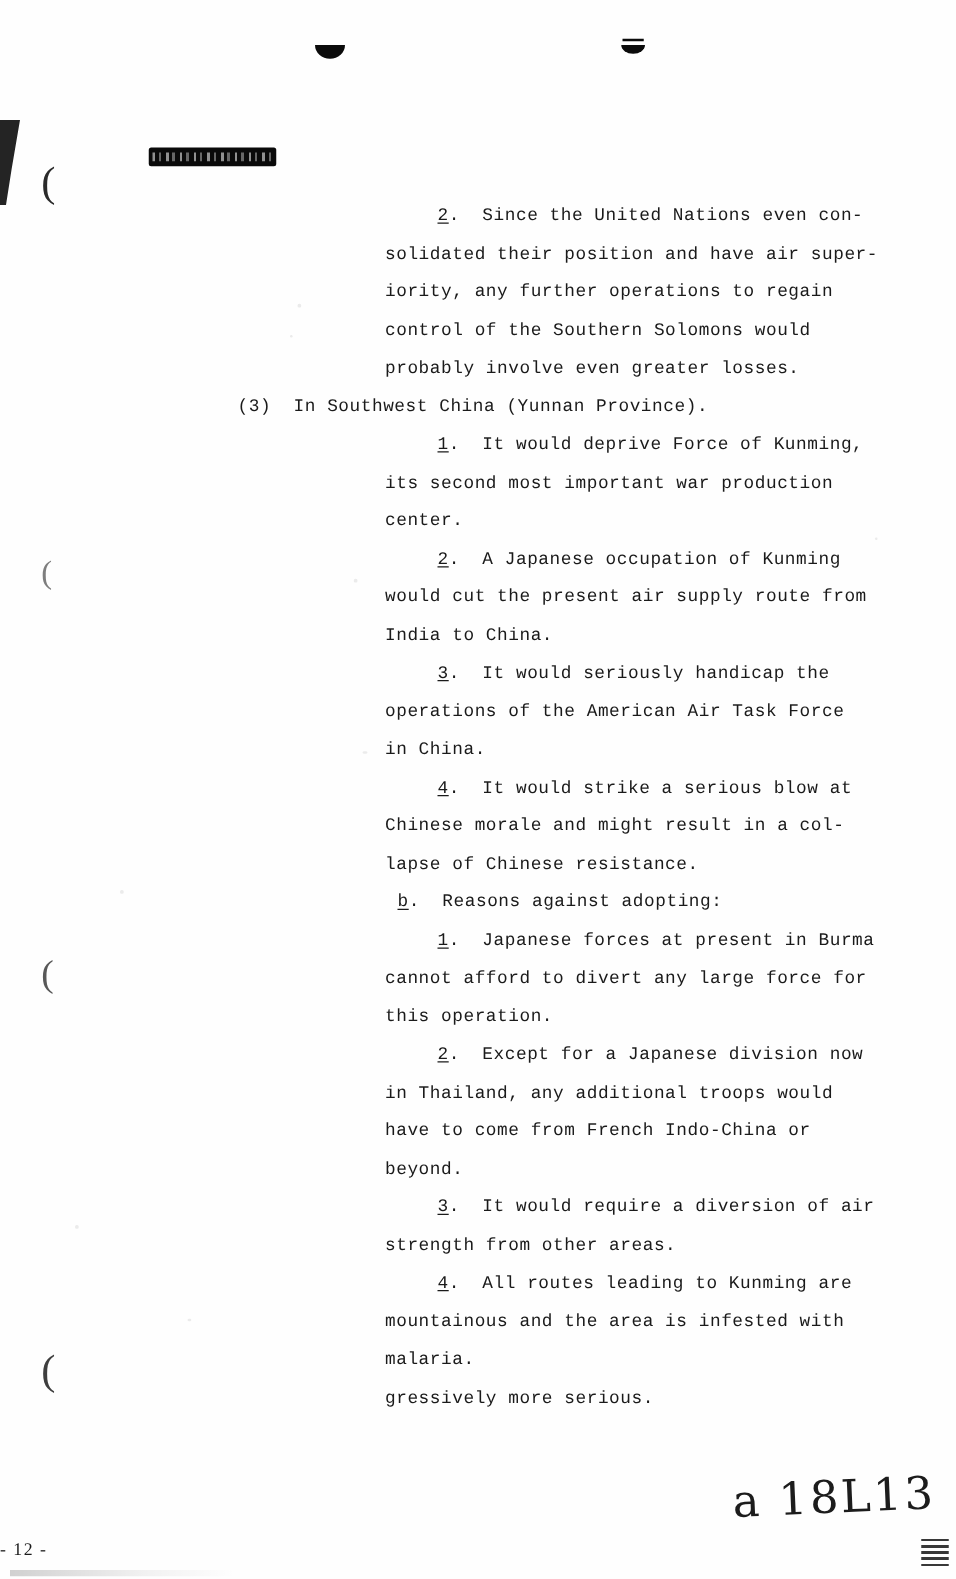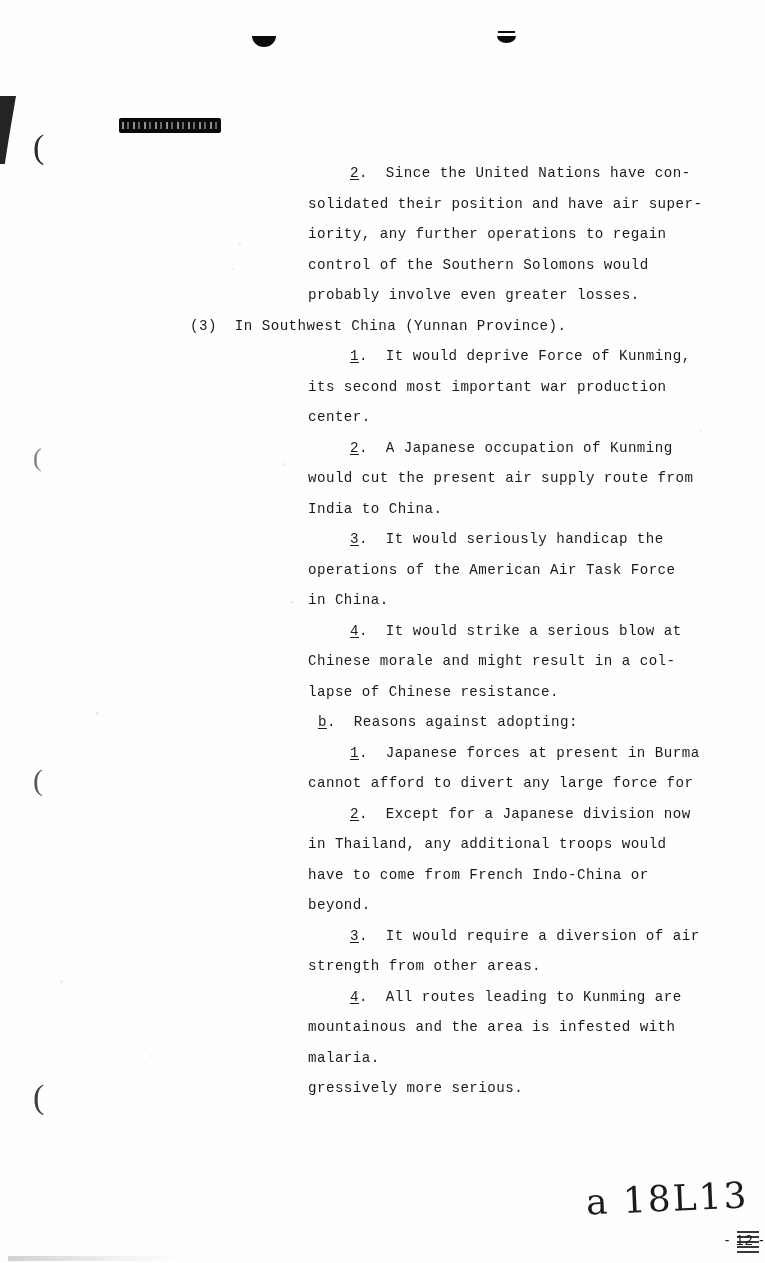--- a/index.html
+++ b/index.html
@@ -134,24 +134,24 @@
   .ln.lvl  { text-indent: -118px; } 
 
   .u { text-decoration: underline; text-underline-offset: 2px; }
 
   
   .page-number {
     position: absolute;
     left: 0;
     top: 1232px;
     width: 765px;
-    text-align: right;
+    text-align: left;
     font-size: 14.2px;
     letter-spacing: 1.2px;
-    font-family: Liberation Sans, sans-serif;
+    font-family: Liberation Serif, serif;
   }
 
   
   .speckle {
     position: absolute;
     background: #d8d8d8;
     border-radius: 50%;
     opacity: .5;
   }
 </style>
@@ -176,41 +176,42 @@
   <div class="speckle" style="left:96px;  top:712px;  width:3px; height:3px;"></div>
   <div class="speckle" style="left:238px; top:243px;  width:3px; height:3px;"></div>
   <div class="speckle" style="left:232px; top:268px;  width:2px; height:2px;"></div>
   <div class="speckle" style="left:283px; top:463px;  width:3px; height:3px;"></div>
   <div class="speckle" style="left:290px; top:601px;  width:4px; height:2px;"></div>
   <div class="speckle" style="left:60px;  top:980px;  width:3px; height:3px;"></div>
   <div class="speckle" style="left:150px; top:1055px; width:3px; height:2px;"></div>
   <div class="speckle" style="left:700px; top:430px;  width:2px; height:2px;"></div>
 
   <div class="body" id="body-text">
-      <div class="ln ind"><span class="u">2</span><span>.  Since the United Nations have con-</span></div>
+      <div class="ln ind"><span class="u">2</span><span>.  Since the United Nations even con-</span></div>
       <div class="ln"><span>solidated their position and have air super-</span></div>
       <div class="ln"><span>iority, any further operations to regain</span></div>
       <div class="ln"><span>control of the Southern Solomons would</span></div>
       <div class="ln"><span>probably involve even greater losses.</span></div>
       <div class="ln lvl"><span>(3)  In Southwest China (Yunnan Province).</span></div>
       <div class="ln ind"><span class="u">1</span><span>.  It would deprive Force of Kunming,</span></div>
       <div class="ln"><span>its second most important war production</span></div>
       <div class="ln"><span>center.</span></div>
       <div class="ln ind"><span class="u">2</span><span>.  A Japanese occupation of Kunming</span></div>
       <div class="ln"><span>would cut the present air supply route from</span></div>
       <div class="ln"><span>India to China.</span></div>
       <div class="ln ind"><span class="u">3</span><span>.  It would seriously handicap the</span></div>
       <div class="ln"><span>operations of the American Air Task Force</span></div>
       <div class="ln"><span>in China.</span></div>
       <div class="ln ind"><span class="u">4</span><span>.  It would strike a serious blow at</span></div>
       <div class="ln"><span>Chinese morale and might result in a col-</span></div>
       <div class="ln"><span>lapse of Chinese resistance.</span></div>
       <div class="ln sub"><span class="u">b</span><span>.  Reasons against adopting:</span></div>
       <div class="ln ind"><span class="u">1</span><span>.  Japanese forces at present in Burma</span></div>
       <div class="ln"><span>cannot afford to divert any large force for</span></div>
+      <div class="ln"><span>this operation.</span></div>
       <div class="ln ind"><span class="u">2</span><span>.  Except for a Japanese division now</span></div>
       <div class="ln"><span>in Thailand, any additional troops would</span></div>
       <div class="ln"><span>have to come from French Indo-China or</span></div>
       <div class="ln"><span>beyond.</span></div>
       <div class="ln ind"><span class="u">3</span><span>.  It would require a diversion of air</span></div>
       <div class="ln"><span>strength from other areas.</span></div>
       <div class="ln ind"><span class="u">4</span><span>.  All routes leading to Kunming are</span></div>
       <div class="ln"><span>mountainous and the area is infested with</span></div>
       <div class="ln"><span>malaria.</span></div>
       <div class="ln"><span>gressively more serious.</span></div>

